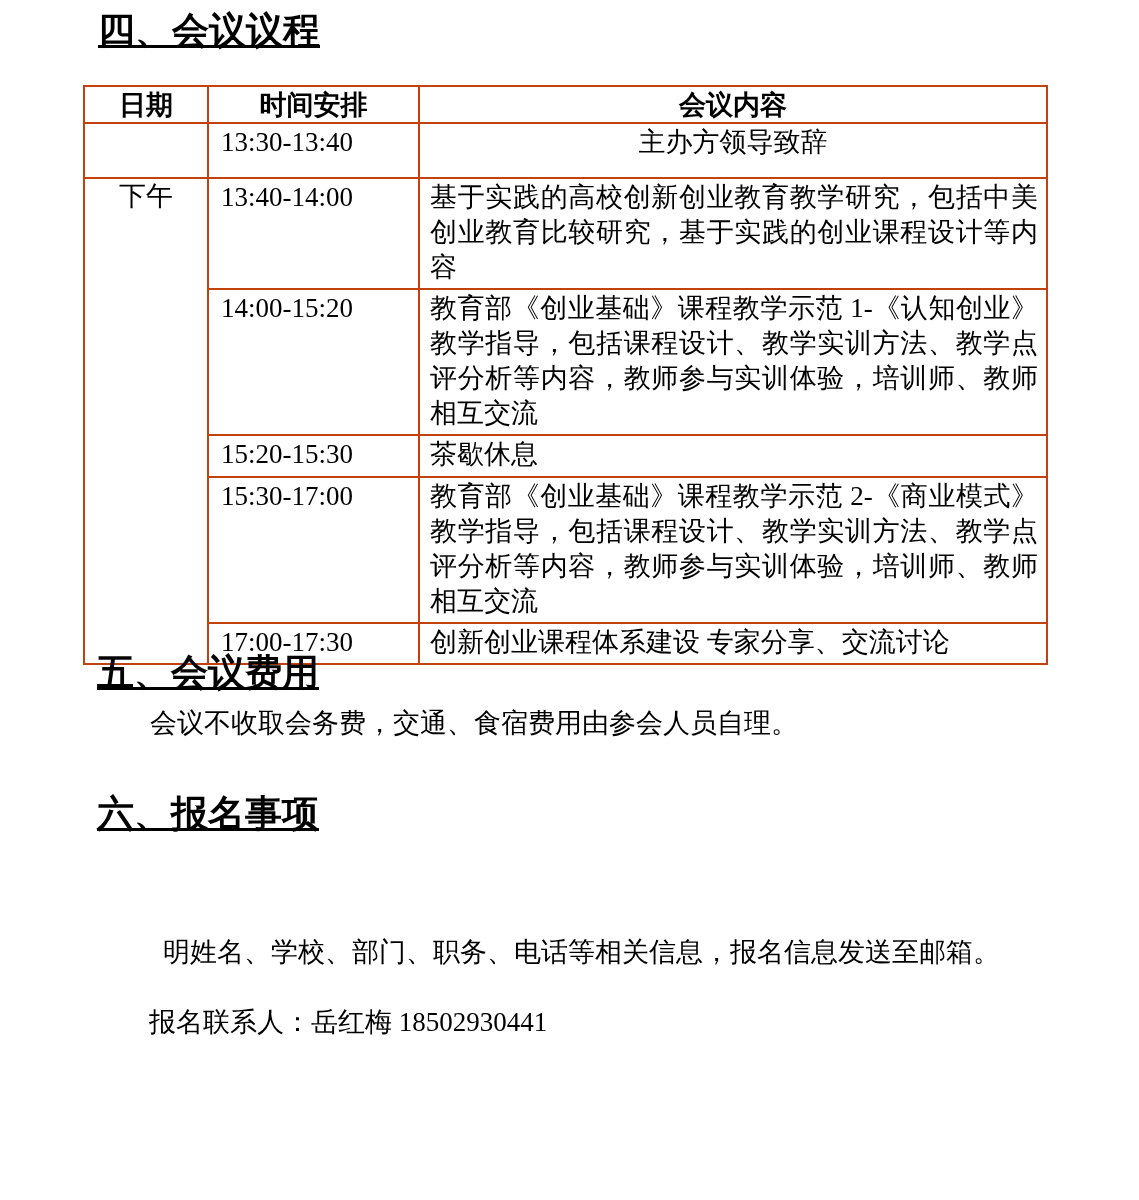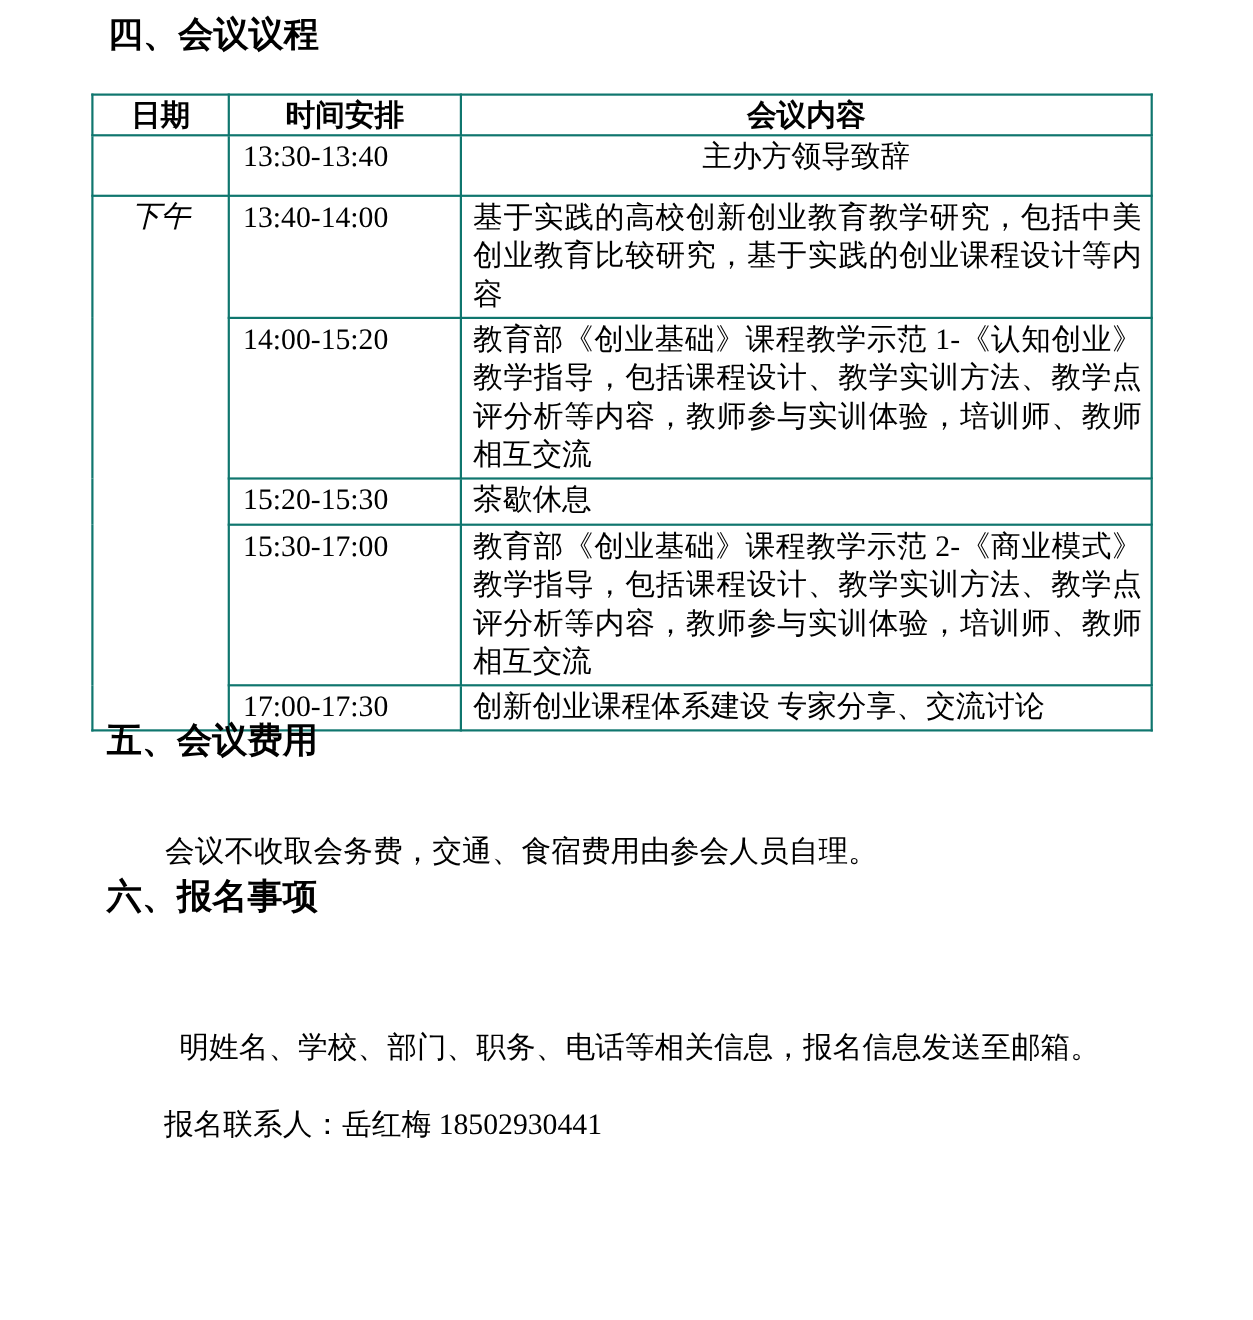--- a/index.html
+++ b/index.html
@@ -10,37 +10,38 @@
     height: 1200px;
     background: #ffffff;
     color: #000000;
     font-family: "Liberation Serif", "DejaVu Serif", serif;
     overflow: hidden;
   }
   .abs { position: absolute; }
   .heading {
     font-family: "Liberation Sans", "DejaVu Sans", sans-serif;
     font-weight: 700;
-    font-size: 32px;
+    font-size: 37px;
     line-height: 30px;
+    text-decoration: underline;
   }
   .body-text {
     font-size: 27px;
     line-height: 30px;
     white-space: nowrap;
   }
   table.agenda {
     border-collapse: collapse;
     table-layout: fixed;
     width: 963px;
     background: #ffffff;
   }
   table.agenda th,
   table.agenda td {
-    border: 2px solid #0f766e;
+    border: 2px solid #c2410c;
     font-size: 27px;
     line-height: 35px;
     vertical-align: top;
     font-weight: 400;
   }
   table.agenda th {
     font-weight: 700;
     text-align: center;
     vertical-align: middle;
     height: 37px;
@@ -54,21 +55,20 @@
     padding: 1px 8px 3px 10px;
     text-align: justify;
   }
   td.content-cell.center {
     text-align: center;
     padding: 1px 4px 17px 4px;
   }
   td.date-cell {
     text-align: center;
     vertical-align: middle;
-    font-style: italic;
   }
   tr.r-single { height: 37px; }
   tr.r-break  { height: 42px; }
   tr.r-last   { height: 35px; }
 </style>
 </head>
 <body>
 
 <div class="page">
 
@@ -116,21 +116,21 @@
 
       <tr class="r-last">
         <td class="time-cell">17:00-17:30</td>
         <td class="content-cell">创新创业课程体系建设 专家分享、交流讨论</td>
       </tr>
     </tbody>
   </table>
 
   <div class="heading abs" style="left:97px; top:658px;">五、会议费用</div>
 
-  <div class="body-text abs" style="left:150px; top:759px;">会议不收取会务费，交通、食宿费用由参会人员自理。</div>
+  <div class="body-text abs" style="left:150px; top:708px;">会议不收取会务费，交通、食宿费用由参会人员自理。</div>
 
   <div class="heading abs" style="left:97px; top:799px;">六、报名事项</div>
 
 
   <div class="body-text abs" style="left:163px; top:937px;">明姓名、学校、部门、职务、电话等相关信息，报名信息发送至邮箱。</div>
 
   <div class="body-text abs" style="left:149px; top:1007px;">报名联系人：岳红梅 18502930441</div>
 
 
 </div>

